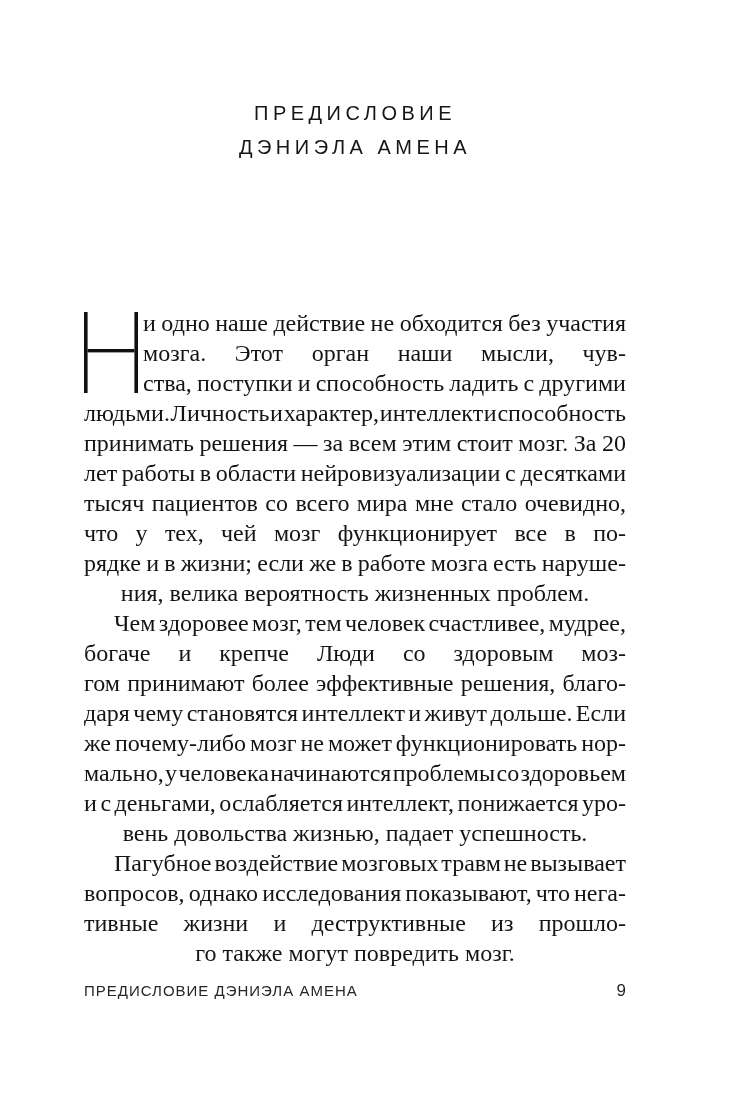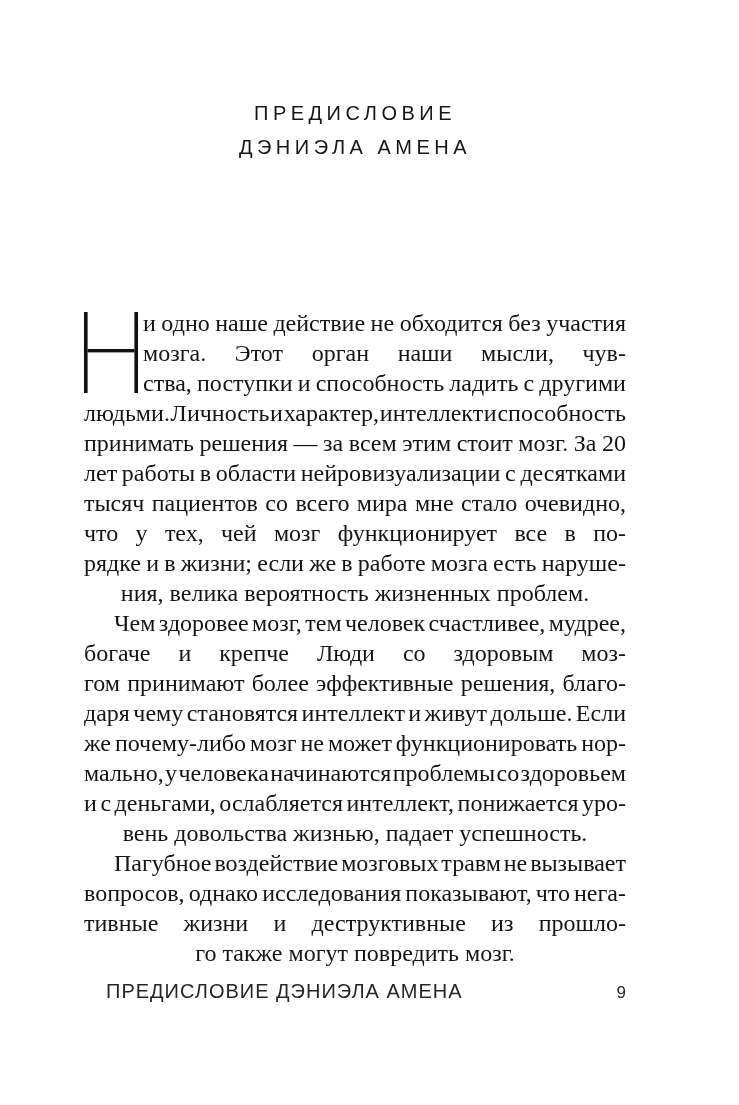--- a/index.html
+++ b/index.html
@@ -47,23 +47,22 @@
   .line.inset{margin-left:59px;}
   .line.indent{padding-left:30px;}
   
   .footer{
     position:absolute;left:84px;top:981px;width:542px;
     display:flex;justify-content:space-between;align-items:baseline;
     font-family:"Liberation Sans", sans-serif;
     color:#262626;
   }
   .running-title{
-    font-size:20px;line-height:20px;letter-spacing:1px;
+    font-size:15px;line-height:20px;letter-spacing:1px;
     white-space:nowrap;
-    margin-left:22px;
   }
   .page-number{
     font-size:17px;line-height:20px;
   }
 </style>
 </head>
 <body>
 
 <div class="page">
 

